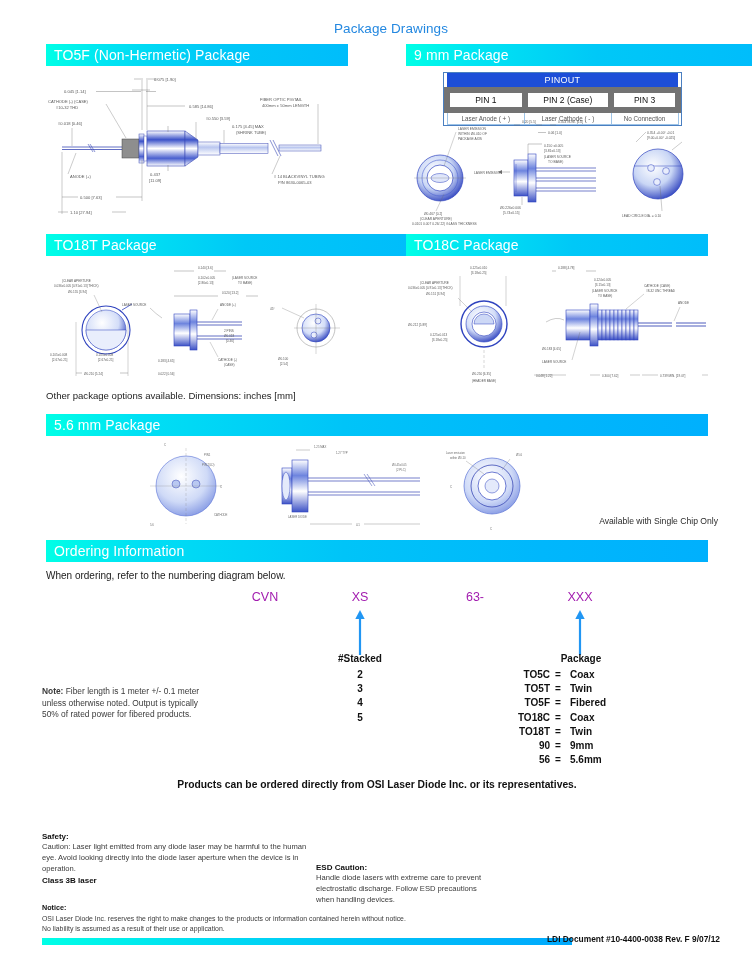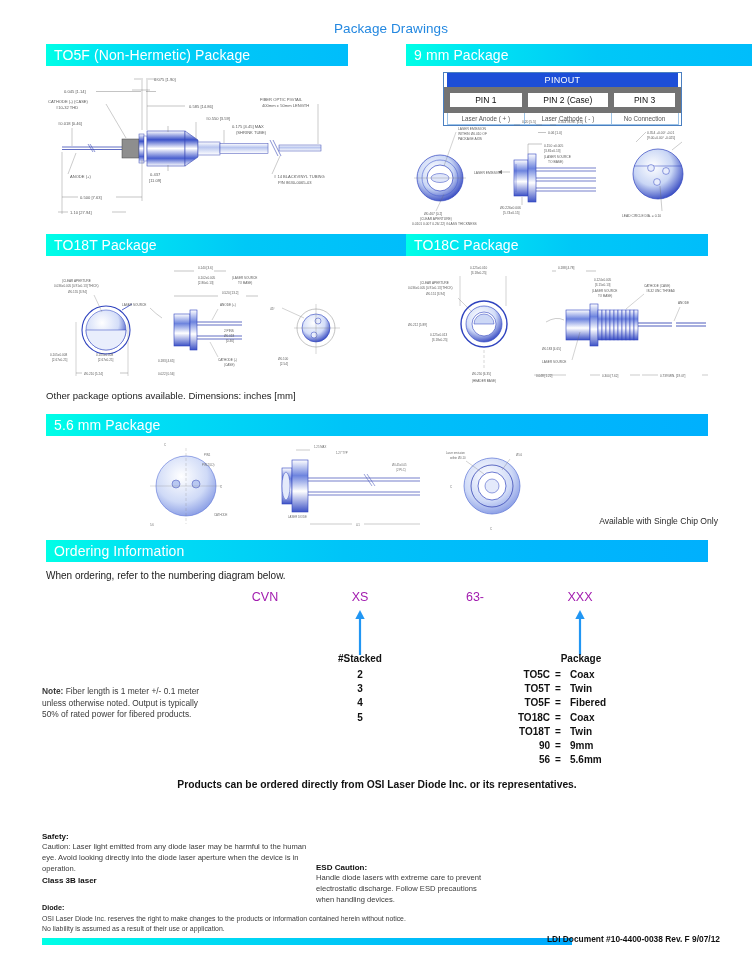--- a/index.html
+++ b/index.html
@@ -589,21 +589,21 @@
     <div class="cls">Class 3B laser</div>
   </div>
 
   <div class="foot" style="left:316px;top:831px;width:175px;margin-top:31px;">
     <div class="hd">ESD Caution:</div>
     <div>Handle diode lasers with extreme care to prevent electrostatic discharge. Follow ESD precautions when handling devices.</div>
   </div>
 
 
   <div class="notice">
-    <div class="hd">Diode:</div>
+    <div class="hd">Notice:</div>
     <div>OSI Laser Diode Inc. reserves the right to make changes to the products or information contained herein without notice.</div>
     <div>No liability is assumed as a result of their use or application.</div>
   </div>
 
   <div class="botbar"></div>
   <div class="docid">LDI Document #10-4400-0038 Rev. F 9/07/12</div>
 
 </div>
 
 </body></html>

